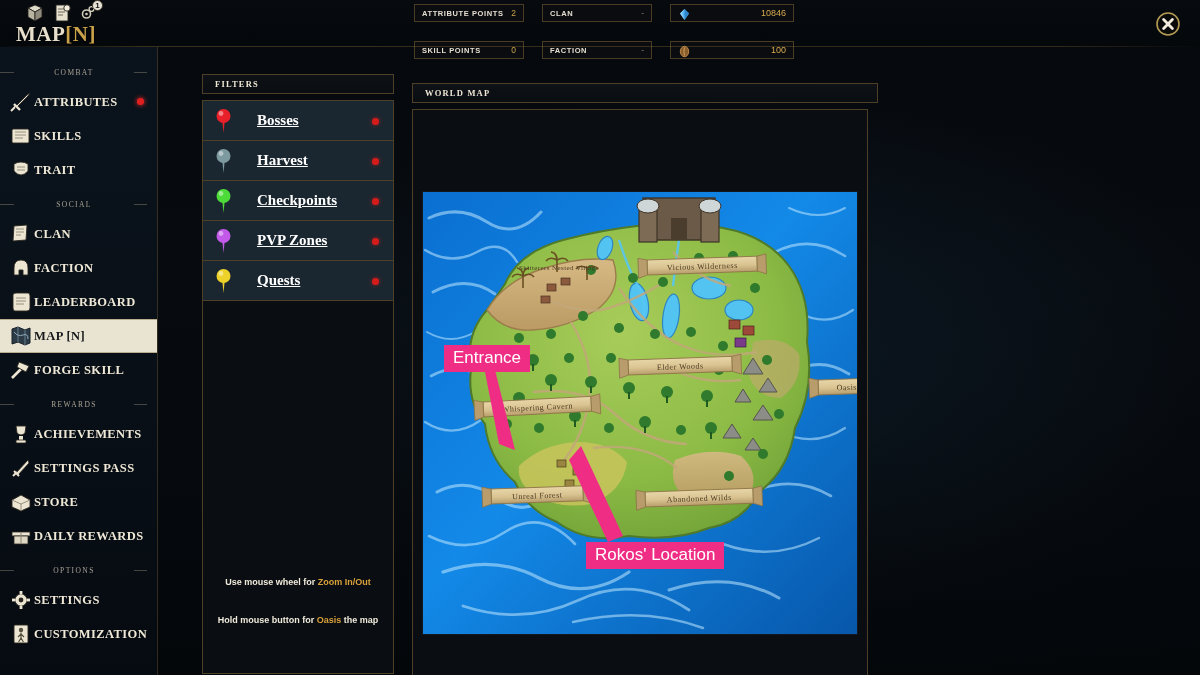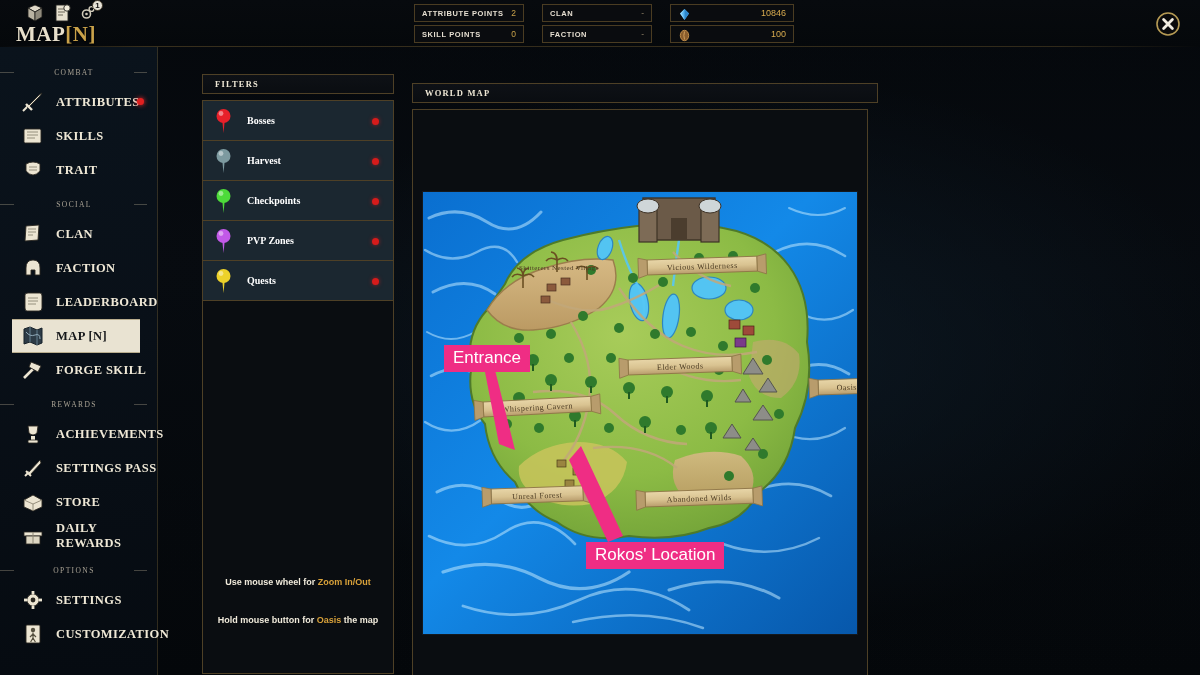--- a/index.html
+++ b/index.html
@@ -41,21 +41,21 @@
   .brand-title {
     position: absolute; left: 8px; top: 20px;
     font-size: 21px; letter-spacing: 0.5px;
     color: #e7dfcb;
     font-family: "Liberation Serif", serif; font-weight: bold;
     text-shadow: 0 1px 2px #000;
   }
   .brand-title .br { color: #c9a24a; }
 
   .stats { position: absolute; left: 414px; top: 4px; display: flex; gap: 18px; }
-  .statcol { display: flex; flex-direction: column; gap: 3px; }
+  .statcol { display: flex; flex-direction: column; gap: 19px; }
   .statbox {
     width: 110px; height: 18px;
     border: 1px solid #4a3c22;
     background: #0a0c0f;
     display: flex; align-items: center; justify-content: space-between;
     padding: 0 7px;
   }
   .stat-label {
     font-size: 7.5px; letter-spacing: 0.6px; color: #e5ded0;
     font-family: "Liberation Sans", sans-serif; font-weight: bold;
@@ -86,32 +86,32 @@
   .sec-head .t {
     flex: 0 0 auto; width: 108px; text-align: center;
     font-size: 7.5px; letter-spacing: 1.4px; color: #a9a294;
     font-family: "Liberation Serif", serif; text-transform: uppercase;
   }
   .sec-head .ln { flex: 1 1 auto; height: 1px; background: rgba(185,175,150,0.35); }
   .sec-head .ln.l { flex: 0 0 14px; }
 
   .nav-item {
     position: relative;
-    display: flex; align-items: center; gap: 10px;
-    height: 34px; padding-left: 8px; cursor: pointer; margin-left: 12px;
+    display: flex; align-items: center; 
+    height: 34px; padding-left: 8px; cursor: pointer;
   }
   .nav-item .ico { width: 26px; height: 24px; flex: 0 0 26px; }
   .nav-item .lbl {
     font-size: 12.5px; letter-spacing: 0.4px; color: #efe8d6;
     font-family: "Liberation Serif", serif; font-weight: bold;
   }
   .nav-item.active {
     background: #e9e3d2;
     border-top: 1px solid #b9ad8e; border-bottom: 1px solid #b9ad8e;
-    width: 128px;
+    width: 157px;
   }
   .nav-item.active .lbl { color: #15171a; text-shadow: none; }
   .nav-item .alert {
     position: absolute; right: 13px; top: 13px;
     width: 7px; height: 7px; border-radius: 50%;
     background: #e02020; box-shadow: 0 0 5px #ff2a2a;
   }
 
   
   .panel-head {
@@ -134,23 +134,24 @@
   }
   .filter-row {
     position: relative;
     height: 40px; display: flex; align-items: center;
     background: #1b2730;
     border-bottom: 1px solid #4e4026;
     cursor: pointer;
   }
   .filter-row .pin { width: 40px; display: flex; justify-content: center; }
   .filter-row .lbl {
-    font-size: 10px; color: #ffffff;
+    font-size: 15px; color: #ffffff;
     font-family: "Liberation Serif", serif; font-weight: bold;
-    margin-left: 4px;
+    margin-left: 14px;
+    text-decoration: underline;
   }
   .filter-row .tgl {
     position: absolute; right: 14px; top: 17px;
     width: 7px; height: 7px; border-radius: 50%;
     background: #d61b1b; box-shadow: 0 0 4px rgba(230,30,30,0.6);
   }
   .filters-spacer { flex: 1 1 auto; background: #0a0d11; }
   .hints { padding: 0 10px 20px; text-align: center; }
   .hint {
     font-size: 9px; color: #f0eadb;

